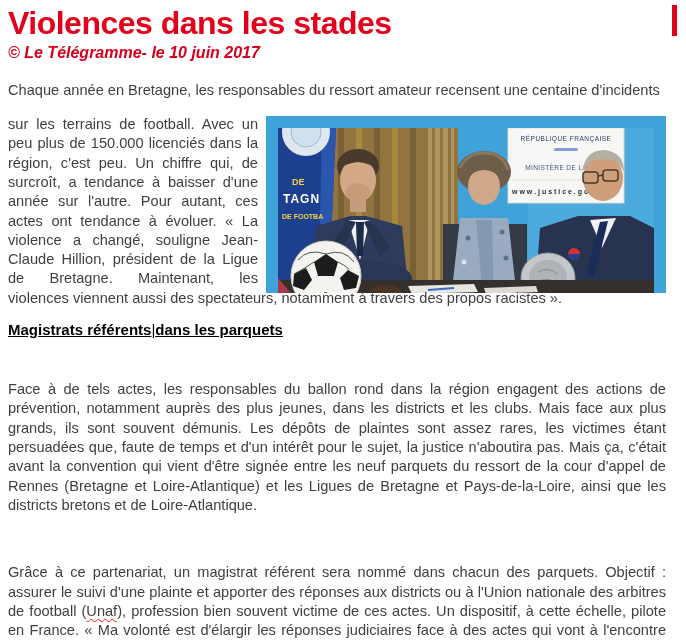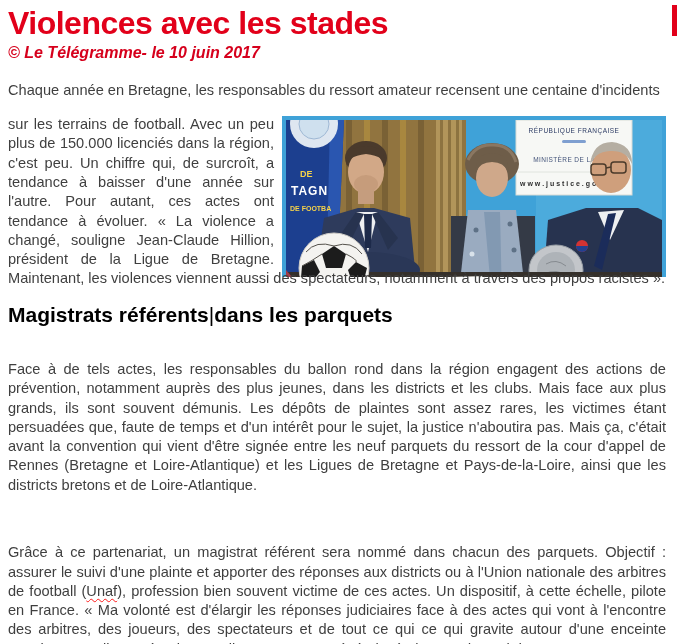--- a/index.html
+++ b/index.html
@@ -9,41 +9,41 @@
 
   .title{color:#e2001a;font-size:32px;font-weight:bold;letter-spacing:-0.5px;
          margin:6px 0 0 0;line-height:1.1;}
   .subtitle{color:#1f4e79;font-size:22px;font-weight:bold;margin:7px 0 0 0;line-height:1.1;}
   .credit{color:#d6001c;font-size:16px;font-style:italic;font-weight:600;margin:3px 0 0 0;}
 
   .body-text{color:#3f3f3f;font-size:14.6px;line-height:19.3px;text-align:justify;}
   .p1-line1{margin-top:19px;}
   .p1-rest{margin-top:0;}
   .p2{margin-top:16px;}
-  .section-h{color:#000;font-size:21px;font-weight:bold;margin:13px 0 0 0;line-height:1.2;}
+  .section-h{color:#000;font-size:15px;font-weight:bold;margin:13px 0 8px 0;line-height:1.2;text-decoration:underline;}
   .cursor-bar{font-weight:normal;}
   .gap{height:17px;}
   .gap2{height:19px;}
 
   figure.article-photo{float:right;width:376px;height:153px;margin:1px 0 -12px 8px;
-        padding:4px;overflow:hidden;background:#3fa2d8;}
+        padding:12px;overflow:hidden;background:#3fa2d8;}
   figure svg{display:block;}
 
   .spellcheck{text-decoration:underline wavy #ff1a1a 1px;text-underline-offset:2px;}
 
   .edge-red-bar{position:absolute;top:5px;right:9px;width:5px;height:31px;background:#e2001a;}
 </style>
 </head>
 <body>
 
 <div class="edge-red-bar"></div>
 
 <div class="page">
 
-  <h1 class="title">Violences avec les stades</h1>
+  <h1 class="title">Violences dans les stades</h1>
   <div class="credit">© Le Télégramme- le 10 juin 2017</div>
 
   <p class="body-text p1-line1">Chaque année en Bretagne, les responsables du ressort amateur recensent une centaine d'incidents</p>
 
   <div class="body-text p1-rest">
     <figure class="article-photo">
       <svg width="376" height="180" viewBox="0 0 376 180" xmlns="http://www.w3.org/2000/svg">
 
         <g>
           <rect x="0" y="0" width="376" height="180" fill="#3fa2d8"></rect>

